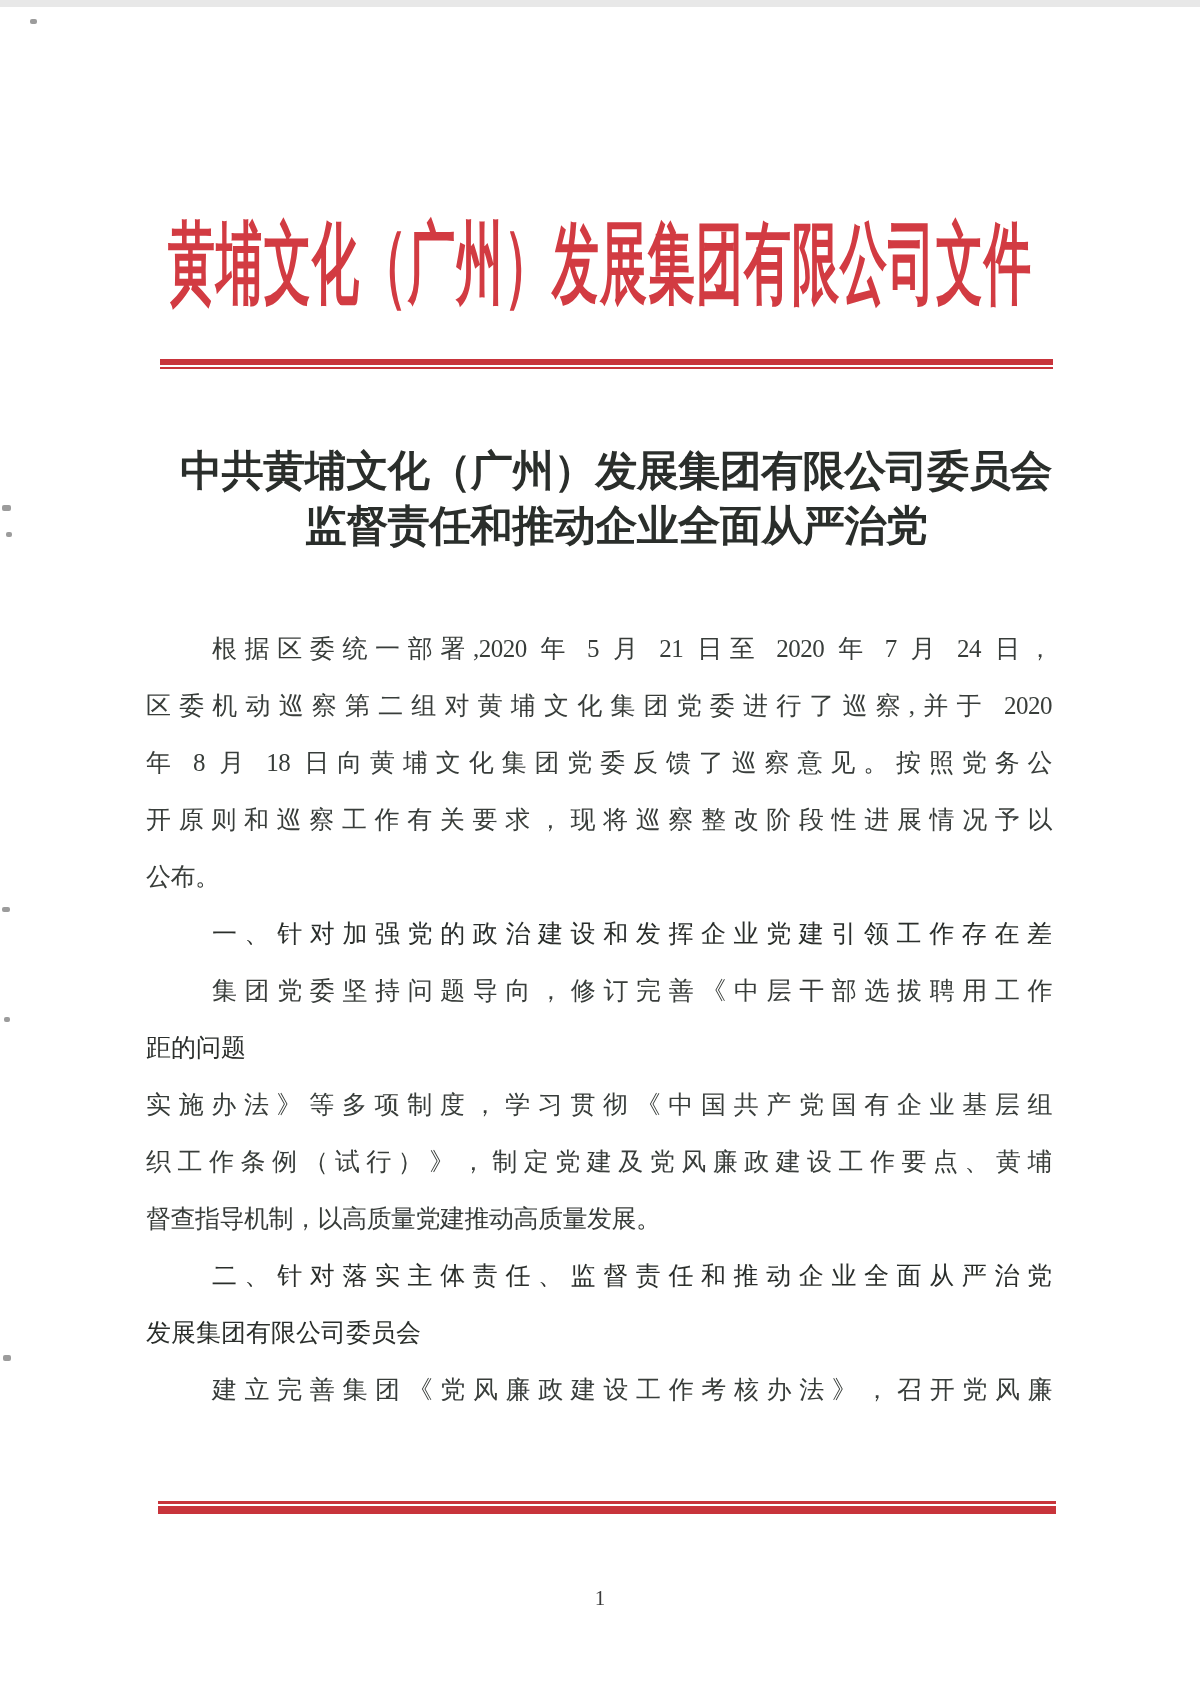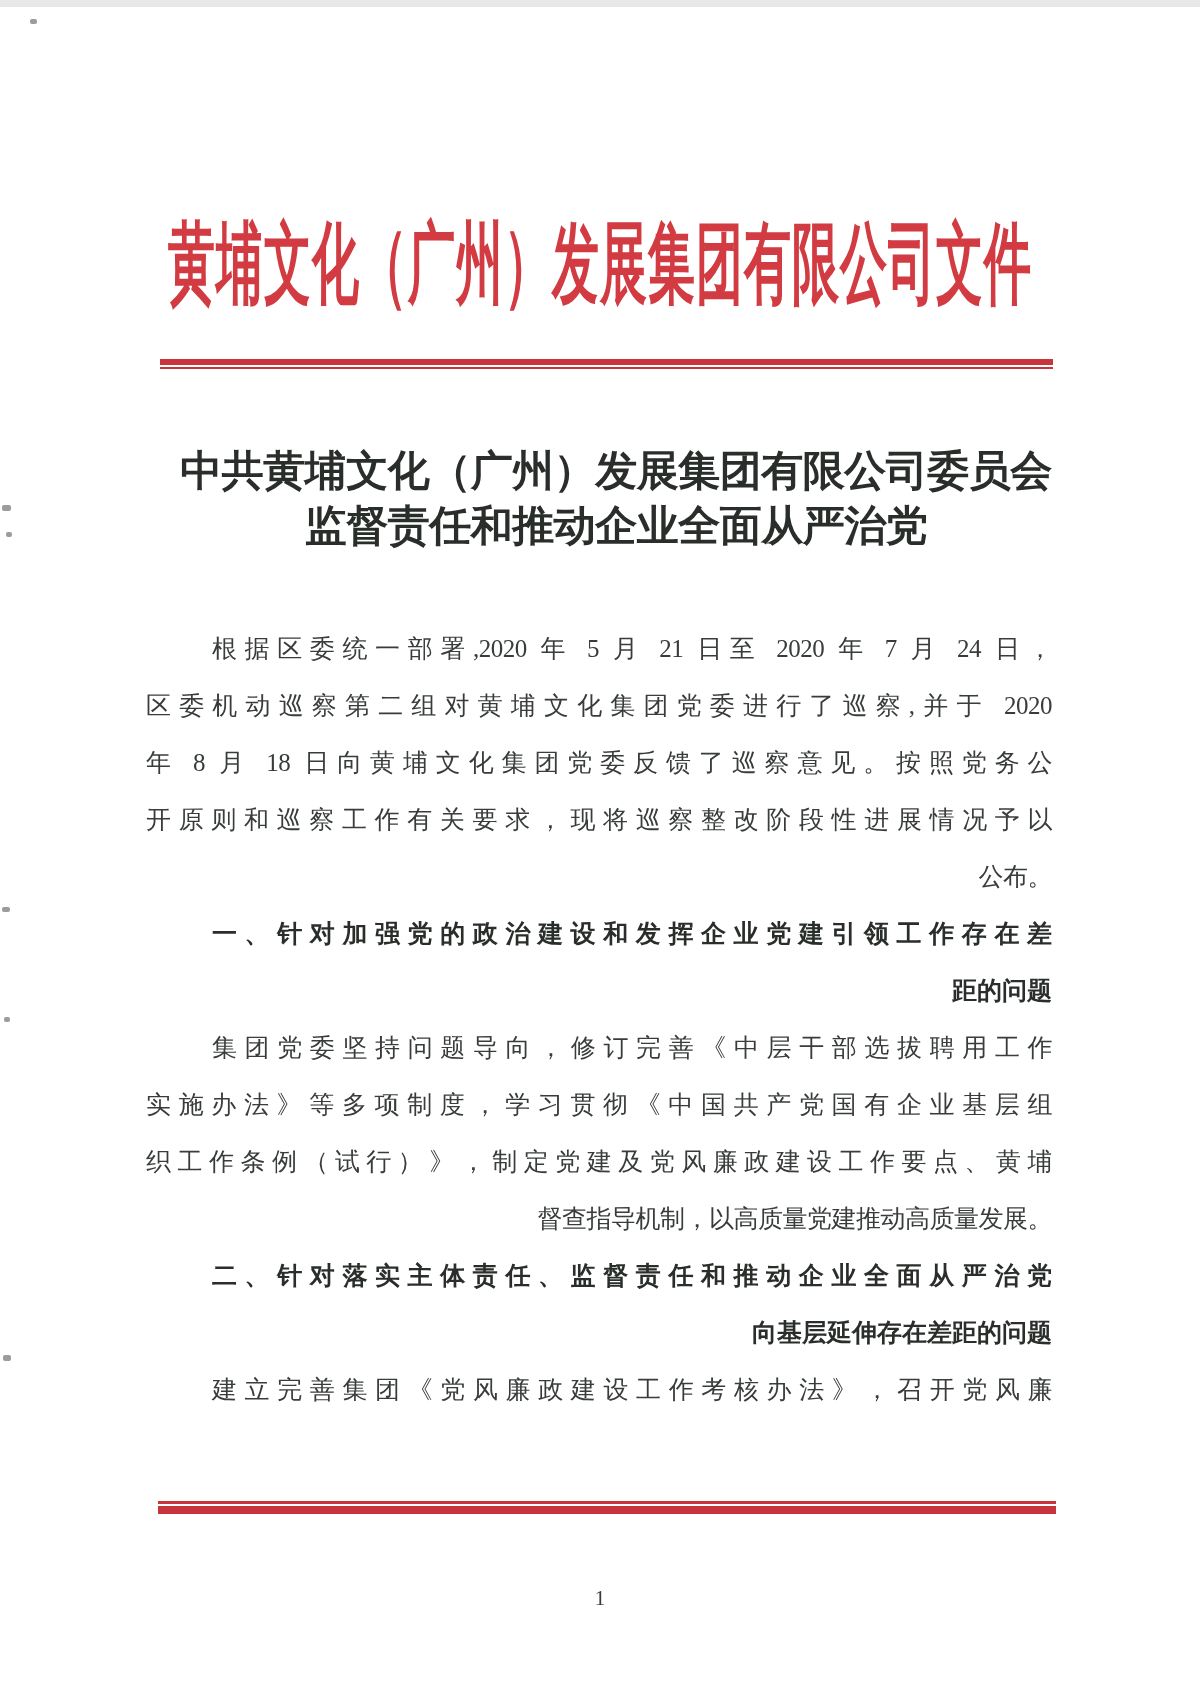--- a/index.html
+++ b/index.html
@@ -47,32 +47,32 @@
   }
   
   .doc-body{
     position:absolute;top:613px;left:146px;width:906px;
     font-size:25px;line-height:57px;
     color:var(--body-ink);
     letter-spacing:-0.5px;
   }
   .doc-body .line{
     height:57px;overflow:visible;white-space:nowrap;
-    text-align:right;
+    text-align:left;
   }
   .doc-body .line.fill{
     white-space:normal;
     text-align:justify;
     text-align-last:justify;
     text-justify:inter-character;
   }
   .doc-body .line.indent{text-indent:66px;}
   .doc-body .line.bold{
     font-family:"Liberation Sans","DejaVu Sans",sans-serif;
-    font-weight:bold;
+    font-weight:normal;
     color:var(--title-ink);
     letter-spacing:0;
   }
   
   .footer-sep{
     position:absolute;top:1494px;left:158px;width:898px;
   }
   .footer-sep .thin{height:3px;background:var(--line-red);}
   .footer-sep .gap{height:2px;}
   .footer-sep .thick{height:8px;background:var(--line-red);}
@@ -113,27 +113,27 @@
     <div>监督责任和推动企业全面从严治党</div>
   </div>
 
   <main class="doc-body">
       <div class="line indent fill">根据区委统一部署,2020 年 5 月 21 日至 2020 年 7 月 24 日，</div>
       <div class="line fill">区委机动巡察第二组对黄埔文化集团党委进行了巡察,并于 2020</div>
       <div class="line fill">年 8 月 18 日向黄埔文化集团党委反馈了巡察意见。按照党务公</div>
       <div class="line fill">开原则和巡察工作有关要求，现将巡察整改阶段性进展情况予以</div>
       <div class="line">公布。</div>
       <div class="line bold indent fill">一、针对加强党的政治建设和发挥企业党建引领工作存在差</div>
+      <div class="line indent fill">集团党委坚持问题导向，修订完善《中层干部选拔聘用工作</div>
       <div class="line bold">距的问题</div>
-      <div class="line indent fill">集团党委坚持问题导向，修订完善《中层干部选拔聘用工作</div>
       <div class="line fill">实施办法》等多项制度，学习贯彻《中国共产党国有企业基层组</div>
       <div class="line fill">织工作条例（试行）》，制定党建及党风廉政建设工作要点、黄埔</div>
       <div class="line">督查指导机制，以高质量党建推动高质量发展。</div>
       <div class="line bold indent fill">二、针对落实主体责任、监督责任和推动企业全面从严治党</div>
-      <div class="line bold">向基层延伸存在差距的问题</div>
+      <div class="line bold">发展集团有限公司委员会</div>
       <div class="line indent fill">建立完善集团《党风廉政建设工作考核办法》，召开党风廉</div>
     </main>
 
   <div class="footer-sep">
     <div class="thin"></div>
     <div class="gap"></div>
     <div class="thick"></div>
   </div>
 
   <div class="page-num">1</div>

